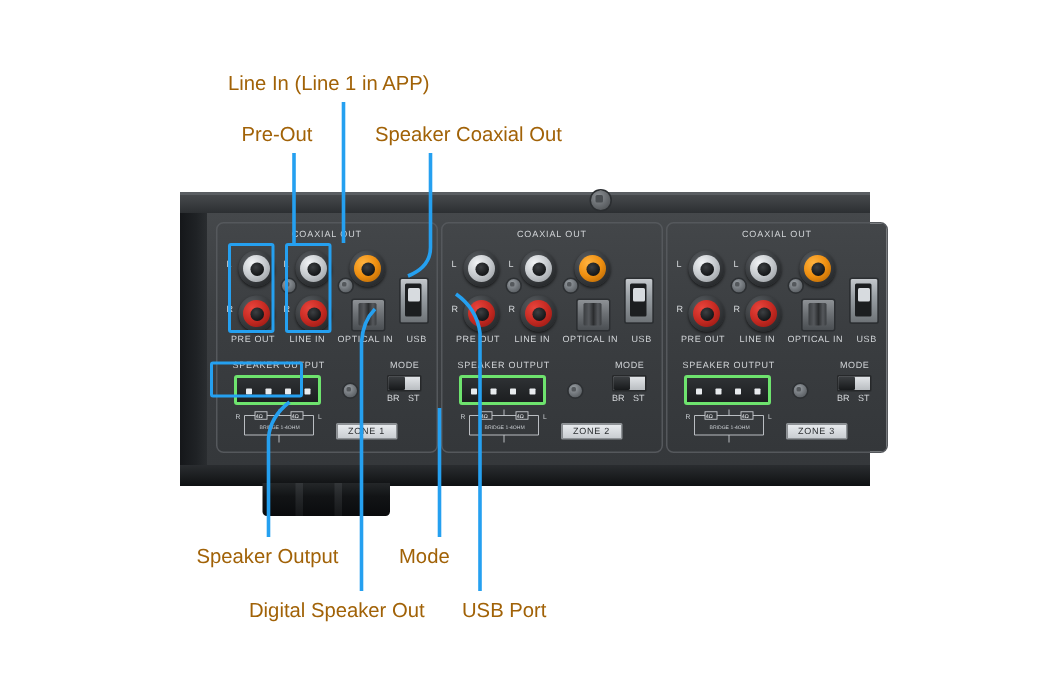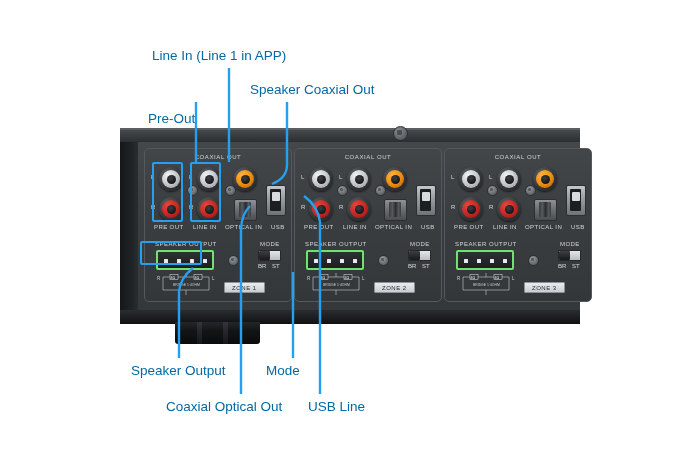--- a/index.html
+++ b/index.html
@@ -7,21 +7,21 @@
     width:700px;height:462px;
     background:#ffffff;
     font-family:"Liberation Sans", sans-serif;
     overflow:hidden;position:relative;
   }
   #stage{position:absolute;left:0;top:0;width:700px;height:462px;}
 
   
   .callout{
     position:absolute;
-    color:#0369a1;
+    color:#a16207;
     font-size:13.5px;
     line-height:16px;
     white-space:nowrap;
     font-family:"Liberation Sans", sans-serif;
   }
 
   
   #chassis{
     position:absolute;
     left:120px;top:128px;width:460px;height:196px;
@@ -202,27 +202,27 @@
 
   
   #lines{position:absolute;left:0;top:0;width:700px;height:462px;pointer-events:none;}
 </style>
 </head>
 <body>
 
 <div id="stage">
 
   <div class="callout" style="left:152px;top:48px;">Line In (Line 1 in APP)</div>
-  <div class="callout" style="left:148px;top:82px;margin-top:29px;">Pre-Out</div>
+  <div class="callout" style="left:161px;top:82px;">Pre-Out</div>
   <div class="callout" style="left:250px;top:82px;">Speaker Coaxial Out</div>
 
   <div class="callout" style="left:131px;top:363px;">Speaker Output</div>
   <div class="callout" style="left:266px;top:363px;">Mode</div>
-  <div class="callout" style="left:166px;top:399px;">Coaxial Optical Out</div>
-  <div class="callout" style="left:308px;top:399px;">USB Line</div>
+  <div class="callout" style="left:166px;top:399px;">Digital Speaker Out</div>
+  <div class="callout" style="left:308px;top:399px;">USB Port</div>
 
   <div id="chassis">
 
     <div class="chassis-left"></div>
     <div class="chassis-top">
       <div class="chassis-topedge"></div>
     </div>
     <div class="top-screw"></div>
     <div class="chassis-face"></div>
     <div class="chassis-bottom"></div>

